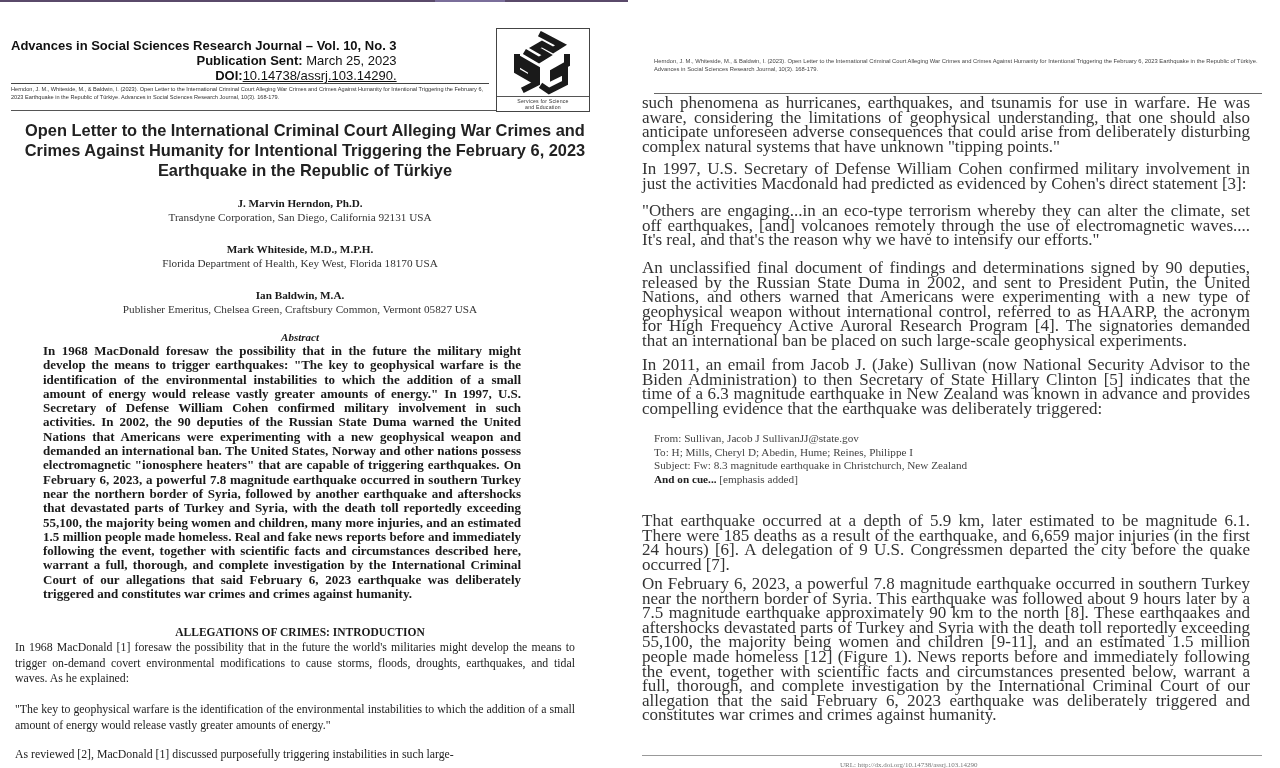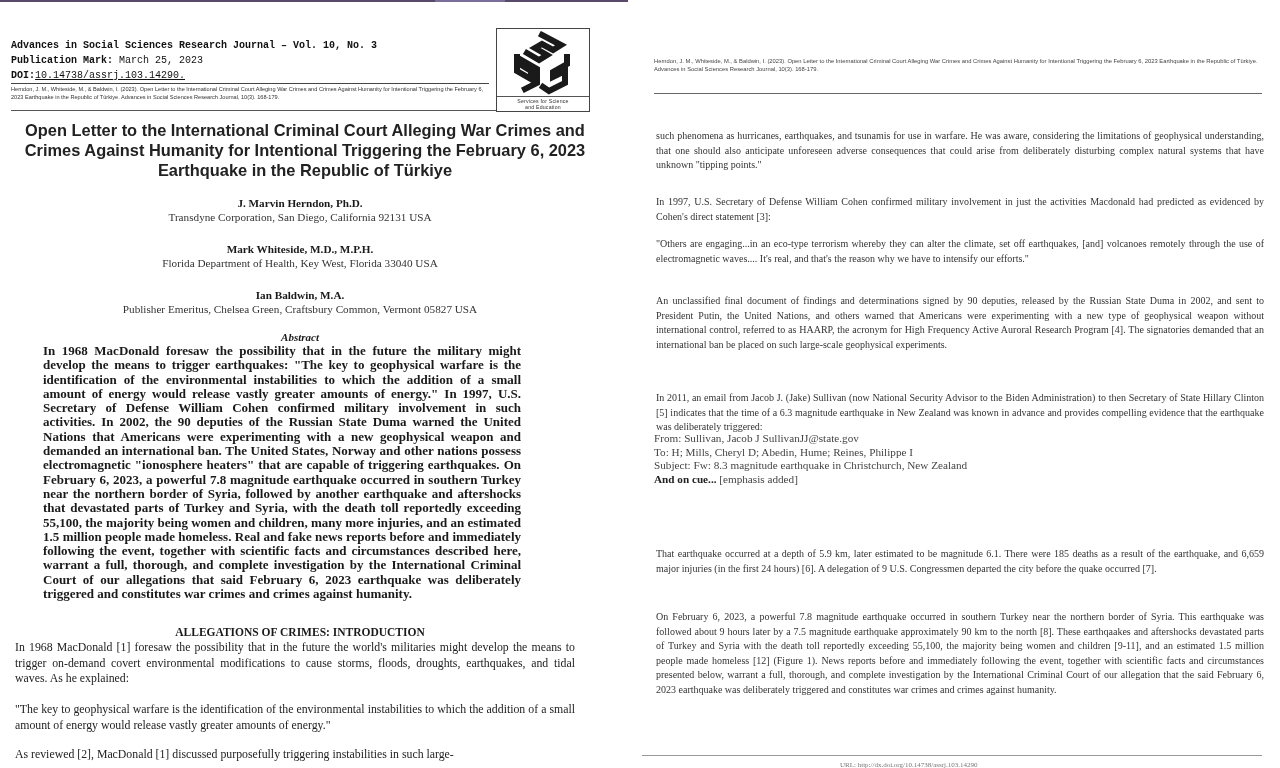--- a/index.html
+++ b/index.html
@@ -4,59 +4,59 @@
   <style>
     html, body { margin:0; padding:0; }
     body { width:1280px; height:768px; overflow:hidden; background:#ffffff; position:relative; font-family:"Liberation Serif", serif; color:#1a1a1a; }
     .topbar { position:absolute; left:0; top:0; width:628px; height:2px; background:#5a4a6a; }
     .topbar-right { position:absolute; left:435px; top:0; width:70px; height:2px; background:#7a6e9a; }
     .page { position:absolute; top:0; height:768px; overflow:hidden; }
     .page-left { left:0; width:610px; }
     .page-right { left:640px; width:640px; }
 
     
-    .journal { position:absolute; left:11px; top:38px; font-family:Liberation Mono, monospace; font-weight:bold; font-size:10px; line-height:15px; color:#111; }
+    .journal { position:absolute; left:11px; top:38px; font-family:Liberation Sans, sans-serif; font-weight:bold; font-size:13px; line-height:15px; color:#111;text-align:right; }
     .journal .lbl { font-weight:bold; }
     .journal .val { font-weight:normal; }
     .doi { text-decoration:underline; }
     .cite-small { position:absolute; left:11px; top:83px; width:478px; font-family:"Liberation Sans", sans-serif; font-size:5.6px; line-height:8px; color:#333; border-top:1px solid #444; padding-top:1px; }
     .cite-rule { position:absolute; left:11px; top:110px; width:578px; height:1px; background:#555; }
     .logo-box { position:absolute; left:496px; top:28px; width:92px; height:82px; border:1px solid #444; background:#fff; }
     .logo-box svg { position:absolute; left:12px; top:2px; }
     .logo-cap { position:absolute; left:0; bottom:1px; width:100%; text-align:center; font-family:"Liberation Sans", sans-serif; font-size:5.2px; line-height:6px; color:#333; border-top:1px solid #555; padding-top:1px; letter-spacing:0.2px; }
     .title { position:absolute; left:20px; top:120px; width:570px; text-align:center; font-weight:bold; font-size:16.4px; line-height:20px; color:#222; font-family:"Liberation Sans", sans-serif; }
     .author { position:absolute; left:0; width:600px; text-align:center; font-size:11.2px; line-height:14px; }
     .author .name { font-weight:bold; display:block; }
     .author .aff { display:block; color:#333; }
     .abs-head { position:absolute; left:0; top:331px; width:600px; text-align:center; font-weight:bold; font-size:11px;font-style:italic; }
     .abstract { position:absolute; left:43px; top:344px; width:478px; font-weight:bold; font-size:13px; line-height:14.3px; text-align:justify; color:#1a1a1a; }
     .sec-head { position:absolute; left:0; top:626px; width:600px; text-align:center; font-weight:bold; font-size:11.5px; }
     .body-l { position:absolute; left:15px; width:560px; font-size:11.8px; line-height:15.6px; text-align:justify; color:#222; }
 
     
     .cite-r { position:absolute; left:14px; top:57px; width:608px; font-family:"Liberation Sans", sans-serif; font-size:5.8px; line-height:8.2px; color:#444; }
     .cite-r-rule { position:absolute; left:14px; top:93px; width:608px; height:1px; background:#666; }
-    .body-r { position:absolute; left:16px; width:608px; font-size:10px; line-height:14.6px; text-align:justify; color:#333;margin-top:33px; }
+    .body-r { position:absolute; left:2px; width:608px; font-size:17px; line-height:14.6px; text-align:justify; color:#333; }
     .email { position:absolute; left:14px; top:432px; width:608px; font-size:11.2px; line-height:13.6px; color:#444; }
     .email .bold { font-weight:bold; color:#222; }
     .footer-rule { position:absolute; left:2px; top:755px; width:620px; height:1px; background:#999; }
     .page-num { position:absolute; left:610px; top:784px; font-size:8px; color:#555; }
     .footer-text { position:absolute; left:200px; top:761px; font-size:7px; color:#777; }
   </style>
 </head>
 <body>
 
 <div class="topbar"></div>
 <div class="topbar-right"></div>
 
 <div class="page page-left">
   <div class="journal">
     <div>Advances in Social Sciences Research Journal – Vol. 10, No. 3</div>
     <div>
-      <span class="lbl">Publication Mark:</span>
+      <span class="lbl">Publication Sent:</span>
       <span class="val">March 25, 2023</span>
     </div>
     <div>
       <span class="lbl">DOI:</span><span class="val doi">10.14738/assrj.103.14290.</span>
     </div>
   </div>
   <div class="cite-small">Herndon, J. M., Whiteside, M., &amp; Baldwin, I. (2023). Open Letter to the International Criminal Court Alleging War Crimes and Crimes Against Humanity for Intentional Triggering the February 6, 2023 Earthquake in the Republic of Türkiye. Advances in Social Sciences Research Journal, 10(3). 168-179.</div>
   <div class="cite-rule"></div>
 
   <div class="logo-box">
@@ -74,21 +74,21 @@
   </div>
 
   <div class="title">Open Letter to the International Criminal Court Alleging War Crimes and Crimes Against Humanity for Intentional Triggering the February 6, 2023 Earthquake in the Republic of Türkiye</div>
 
   <div class="author" style="top:196px;">
     <span class="name">J. Marvin Herndon, Ph.D.</span>
     <span class="aff">Transdyne Corporation, San Diego, California 92131 USA</span>
   </div>
   <div class="author" style="top:242px;text-align:center;">
     <span class="name">Mark Whiteside, M.D., M.P.H.</span>
-    <span class="aff">Florida Department of Health, Key West, Florida 33040 USA</span>
+    <span class="aff">Florida Department of Health, Key West, Florida 18170 USA</span>
   </div>
   <div class="author" style="top:288px;">
     <span class="name">Ian Baldwin, M.A.</span>
     <span class="aff">Publisher Emeritus, Chelsea Green, Craftsbury Common, Vermont 05827 USA</span>
   </div>
 
   <div class="abs-head">Abstract</div>
   <div class="abstract">In 1968 MacDonald foresaw the possibility that in the future the military might develop the means to trigger earthquakes: "The key to geophysical warfare is the identification of the environmental instabilities to which the addition of a small amount of energy would release vastly greater amounts of energy." In 1997, U.S. Secretary of Defense William Cohen confirmed military involvement in such activities. In 2002, the 90 deputies of the Russian State Duma warned the United Nations that Americans were experimenting with a new geophysical weapon and demanded an international ban. The United States, Norway and other nations possess electromagnetic "ionosphere heaters" that are capable of triggering earthquakes. On February 6, 2023, a powerful 7.8 magnitude earthquake occurred in southern Turkey near the northern border of Syria, followed by another earthquake and aftershocks that devastated parts of Turkey and Syria, with the death toll reportedly exceeding 55,100, the majority being women and children, many more injuries, and an estimated 1.5 million people made homeless. Real and fake news reports before and immediately following the event, together with scientific facts and circumstances described here, warrant a full, thorough, and complete investigation by the International Criminal Court of our allegations that said February 6, 2023 earthquake was deliberately triggered and constitutes war crimes and crimes against humanity.</div>
 
   <div class="sec-head">ALLEGATIONS OF CRIMES: INTRODUCTION</div>

